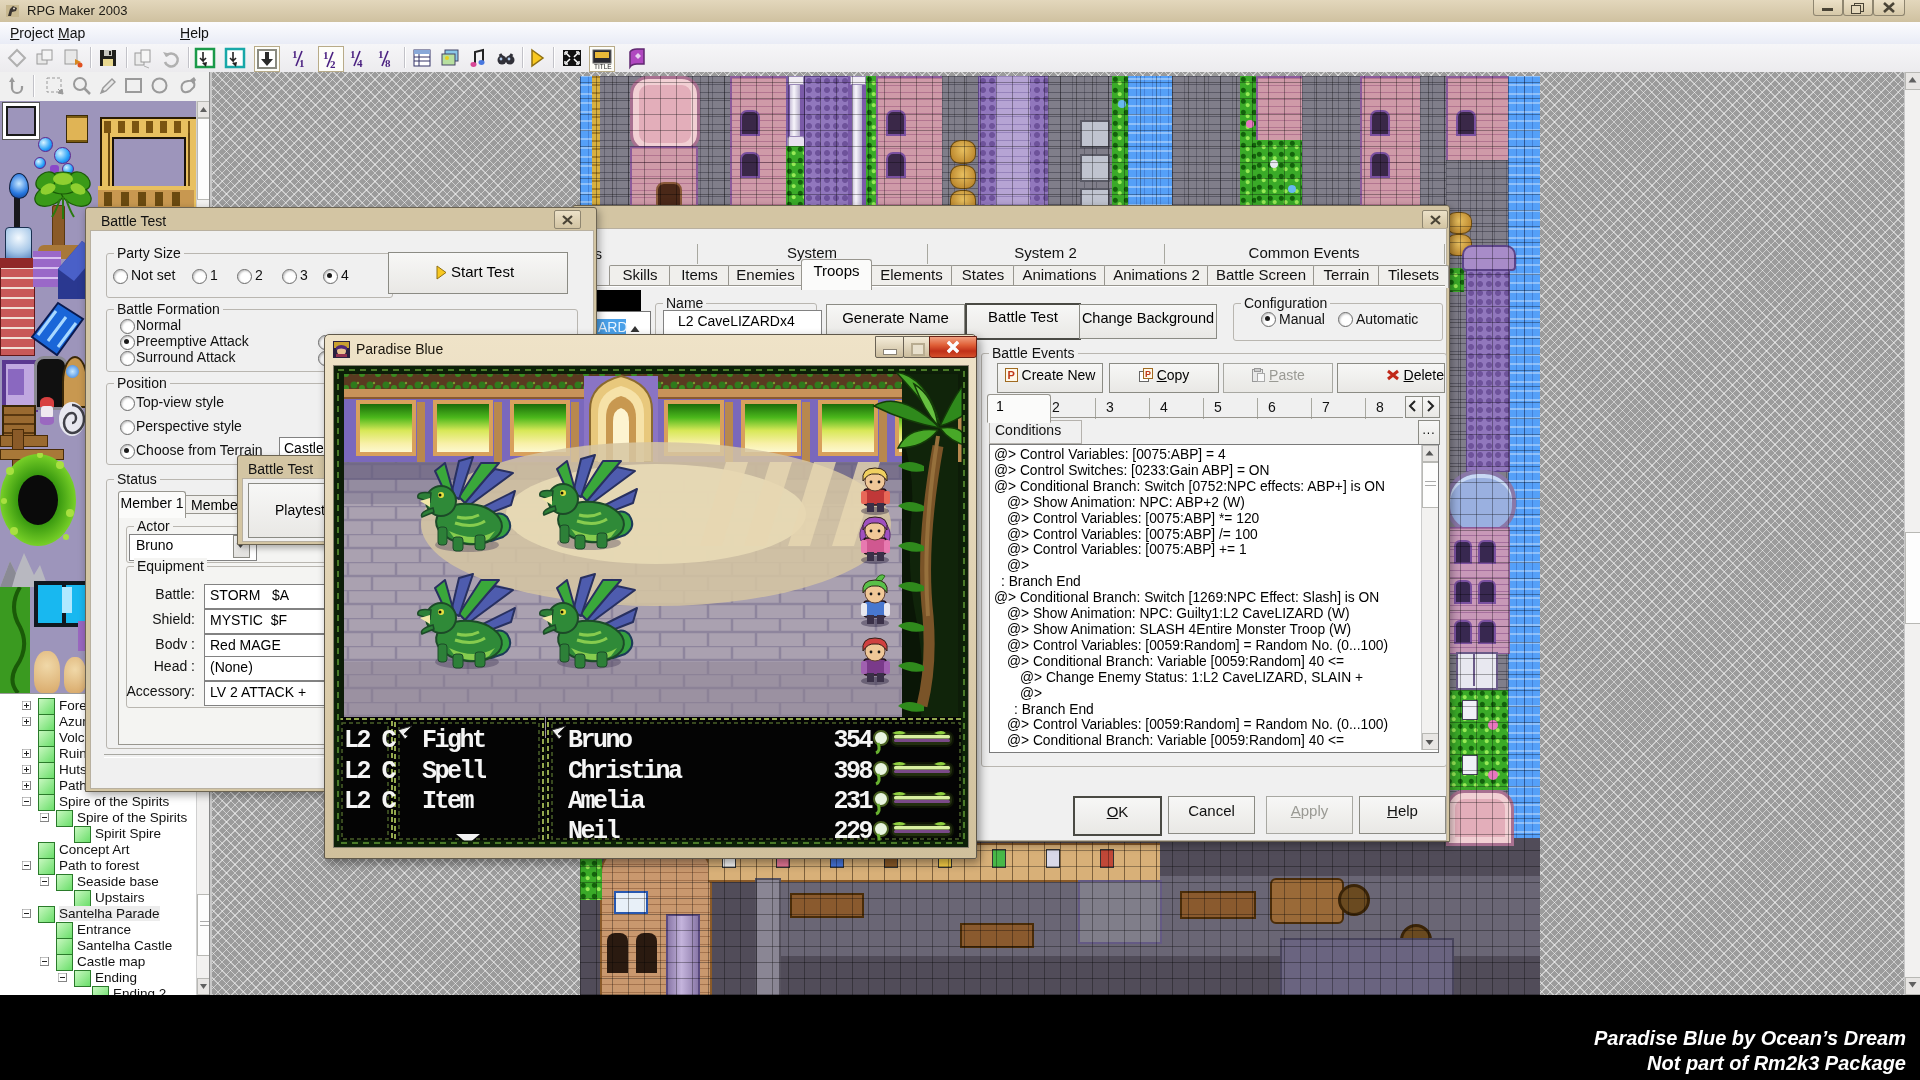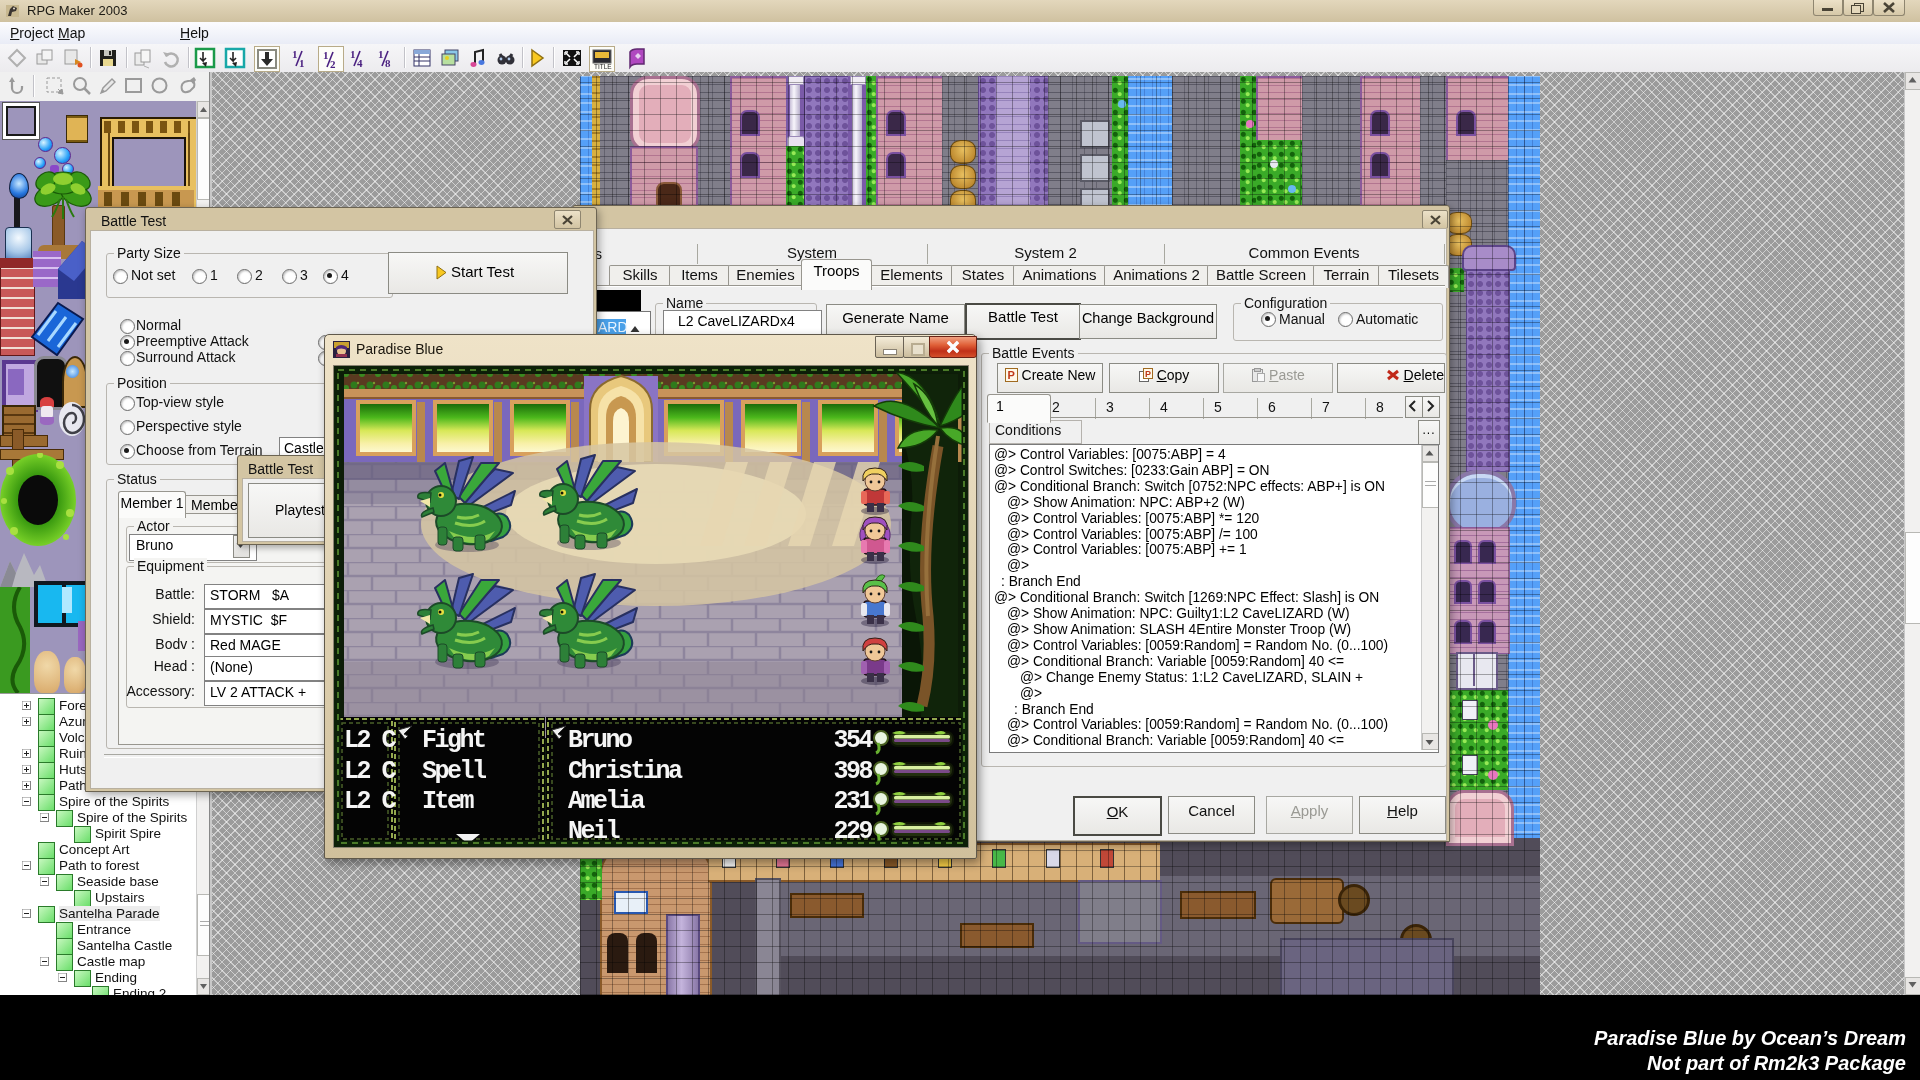--- a/index.html
+++ b/index.html
@@ -635,20 +635,23 @@
     <div class="radio" style="left:196px;top:61px;"></div>
     <span class="rlab" style="left:214px;top:59px;">3</span>
     <div class="radio on" style="left:237px;top:61px;"></div>
     <span class="rlab" style="left:255px;top:59px;">4</span>
     <div class="abs" style="left:302px;top:44px;width:178px;height:40px;background:linear-gradient(#f7f7f6,#e9e8e5);border:1px solid #8b8b84;font-size:15px;">
       <svg width="13" height="15" style="position:absolute;left:46px;top:12px">
         <path d="M2 1 L11 7.5 L2 14 Z" fill="#f8c820" stroke="#907010"></path>
       </svg>
       <span style="position:absolute;left:62px;top:10px;">Start Test</span>
     </div>
+    <div class="gb" style="left:20px;top:101px;width:470px;height:61px;">
+      <span>Battle Formation</span>
+    </div>
     <div class="radio" style="left:34px;top:111px;"></div>
     <span class="rlab" style="left:50px;top:109px;">Normal</span>
     <div class="radio on" style="left:34px;top:127px;"></div>
     <span class="rlab" style="left:50px;top:125px;">Preemptive Attack</span>
     <div class="radio" style="left:34px;top:143px;"></div>
     <span class="rlab" style="left:50px;top:141px;">Surround Attack</span>
     <div class="radio" style="left:232px;top:127px;"></div>
     <div class="radio" style="left:232px;top:143px;"></div>
     <div class="gb" style="left:20px;top:175px;width:470px;height:80px;">
       <span>Position</span>

